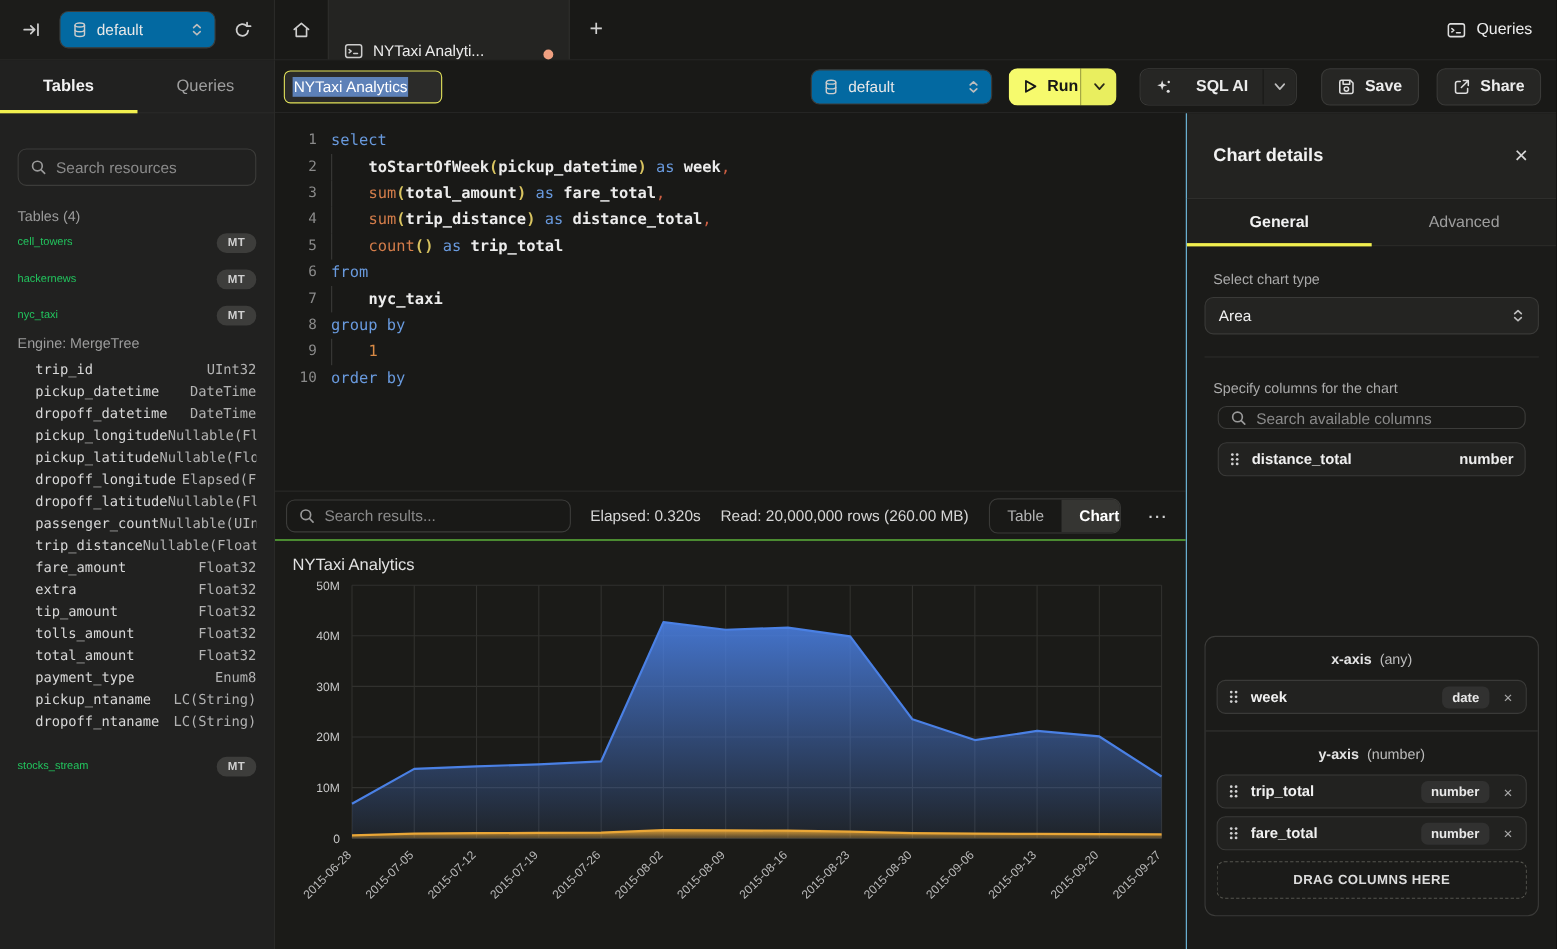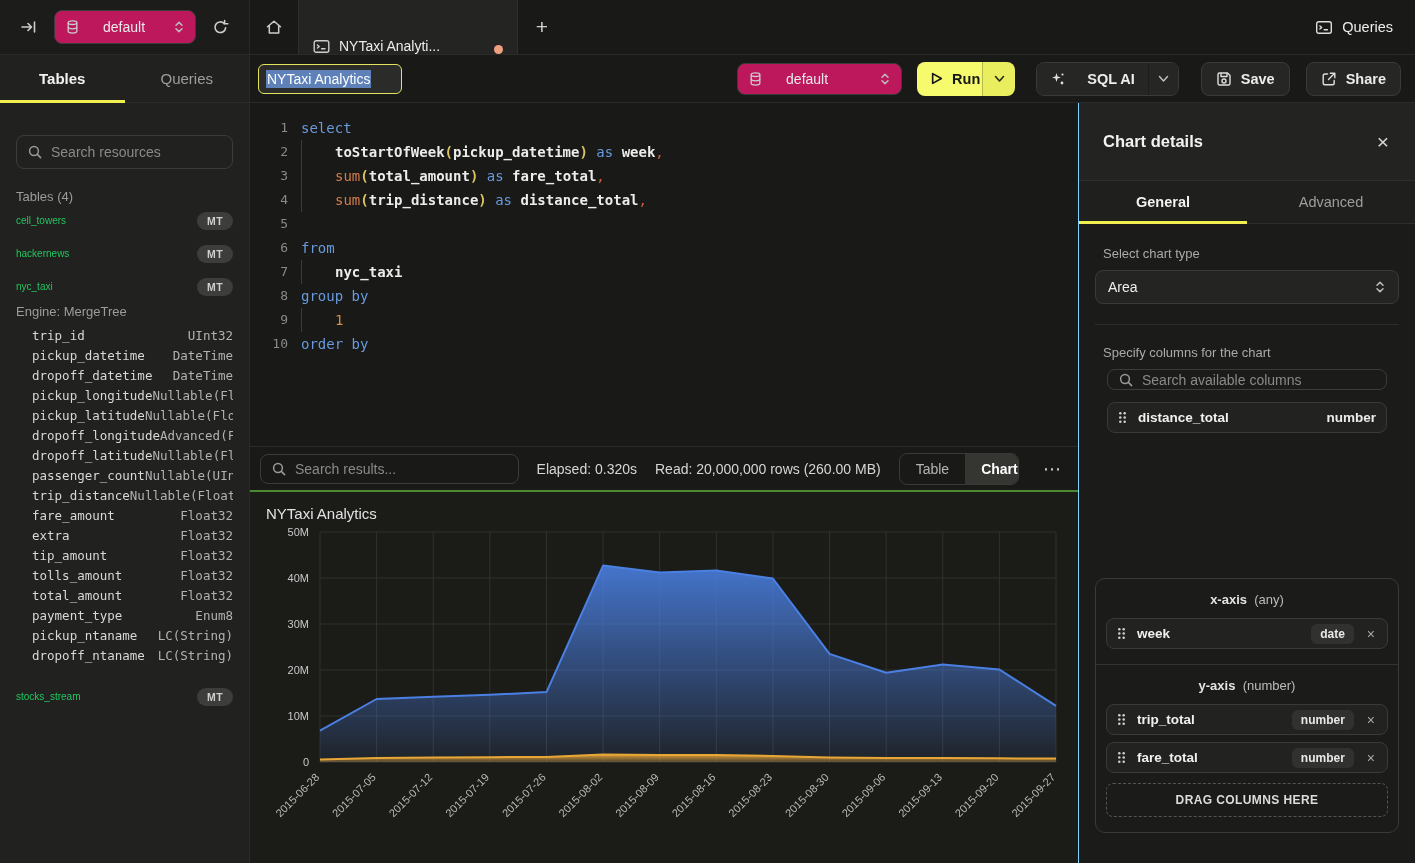--- a/index.html
+++ b/index.html
@@ -6,22 +6,22 @@
   html,body{background:#111110}
   .app{width:1415px;height:863px;font-family:"Liberation Sans",sans-serif;color:#e8e8e8;
        background:#171715;display:flex;flex-direction:column;overflow:hidden;font-size:14px}
   svg.icn{display:block}
 
   
   .topbar{height:55px;display:flex;flex:none}
   .topbar-left{width:250px;flex:none;display:flex;align-items:center;gap:12px;padding:0 16px;
                background:#1c1c1a;border-bottom:1px solid #2a2a28;border-right:1px solid #2a2a28}
   .icon-btn{background:none;border:none;cursor:pointer;display:flex;align-items:center;justify-content:center;padding:4px}
-  .db-select{flex:1;height:34px;background:#be185d;border:1px solid #3c3c3a;border-radius:8px;
-             display:flex;align-items:center;gap:23px;padding:0 10px;cursor:pointer;color:#e8e8e8}
+  .db-select{flex:1;height:34px;background:#0369a1;border:1px solid #3c3c3a;border-radius:8px;
+             display:flex;align-items:center;gap:8px;padding:0 10px;cursor:pointer;color:#e8e8e8}
   .db-select .lbl{flex:1;text-align:left;font-size:14px}
   .tabstrip{flex:1;display:flex;align-items:stretch;background:#191917;border-bottom:1px solid #2a2a28}
   .tab-home{width:48px;display:flex;align-items:center;justify-content:center;background:none;border:none;cursor:pointer}
   .tab{width:220px;background:#242422;border-left:1px solid #2e2e2c;border-right:1px solid #2e2e2c;
        display:flex;align-items:flex-end;gap:9px;padding:0 14px;cursor:pointer;border-top:none;border-bottom:none}
   .tab .tab-label{flex:1;text-align:left;color:#ececec;font-size:14px;white-space:nowrap;overflow:hidden}
   .dot{width:9px;height:9px;border-radius:50%;background:#efa081;flex:none}
   .tab-plus{width:48px;display:flex;align-items:center;justify-content:center;background:none;border:none;
             color:#cfcfcf;font-size:21px;cursor:pointer;font-weight:300}
   .queries-btn{margin-left:auto;margin-right:22px;display:flex;align-items:center;gap:9px;background:none;border:none;
@@ -240,21 +240,21 @@
               <div class="col-row">
                 <span class="col-name">pickup_longitude</span>
                 <span class="col-type">Nullable(Fl</span>
               </div>
               <div class="col-row">
                 <span class="col-name">pickup_latitude</span>
                 <span class="col-type">Nullable(Flo</span>
               </div>
               <div class="col-row">
                 <span class="col-name">dropoff_longitude</span>
-                <span class="col-type">Advanced(F</span>
+                <span class="col-type">Elapsed(F</span>
               </div>
               <div class="col-row">
                 <span class="col-name">dropoff_latitude</span>
                 <span class="col-type">Nullable(Fl</span>
               </div>
               <div class="col-row">
                 <span class="col-name">passenger_count</span>
                 <span class="col-type">Nullable(UIn</span>
               </div>
               <div class="col-row">
@@ -366,21 +366,21 @@
       </div>
 
       <div class="work">
 
         <div class="editor-col">
           <div class="editor" id="editor">
               <div class="code-line"><span class="gutter">1</span><span class="code"><span class="c-kw">select</span></span></div>
               <div class="code-line"><span class="gutter">2</span><span class="code"><span class="guide"></span><span class="c-id">toStartOfWeek</span><span class="c-par">(</span><span class="c-id">pickup_datetime</span><span class="c-par">)</span><span class="c-pl"> </span><span class="c-kw">as</span><span class="c-pl"> </span><span class="c-id">week</span><span class="c-cm">,</span></span></div>
               <div class="code-line"><span class="gutter">3</span><span class="code"><span class="guide"></span><span class="c-fn">sum</span><span class="c-par">(</span><span class="c-id">total_amount</span><span class="c-par">)</span><span class="c-pl"> </span><span class="c-kw">as</span><span class="c-pl"> </span><span class="c-id">fare_total</span><span class="c-cm">,</span></span></div>
               <div class="code-line"><span class="gutter">4</span><span class="code"><span class="guide"></span><span class="c-fn">sum</span><span class="c-par">(</span><span class="c-id">trip_distance</span><span class="c-par">)</span><span class="c-pl"> </span><span class="c-kw">as</span><span class="c-pl"> </span><span class="c-id">distance_total</span><span class="c-cm">,</span></span></div>
-              <div class="code-line"><span class="gutter">5</span></div>
+              <div class="code-line"><span class="gutter">5</span><span class="code"><span class="guide"></span><span class="c-fn">count</span><span class="c-par">()</span><span class="c-pl"> </span><span class="c-kw">as</span><span class="c-pl"> </span><span class="c-id">trip_total</span></span></div>
               <div class="code-line"><span class="gutter">6</span><span class="code"><span class="c-kw">from</span></span></div>
               <div class="code-line"><span class="gutter">7</span><span class="code"><span class="guide"></span><span class="c-id">nyc_taxi</span></span></div>
               <div class="code-line"><span class="gutter">8</span><span class="code"><span class="c-kw">group by</span></span></div>
               <div class="code-line"><span class="gutter">9</span><span class="code"><span class="guide"></span><span class="c-num">1</span></span></div>
               <div class="code-line"><span class="gutter">10</span><span class="code"><span class="c-kw">order by</span></span></div>
             </div>
 
           <div class="results-bar">
             <div class="search-box results-search">
               <svg class="icn" width="16" height="16" viewBox="0 0 16 16" fill="none" stroke="#9a9a9a" stroke-width="1.5" stroke-linecap="round">

